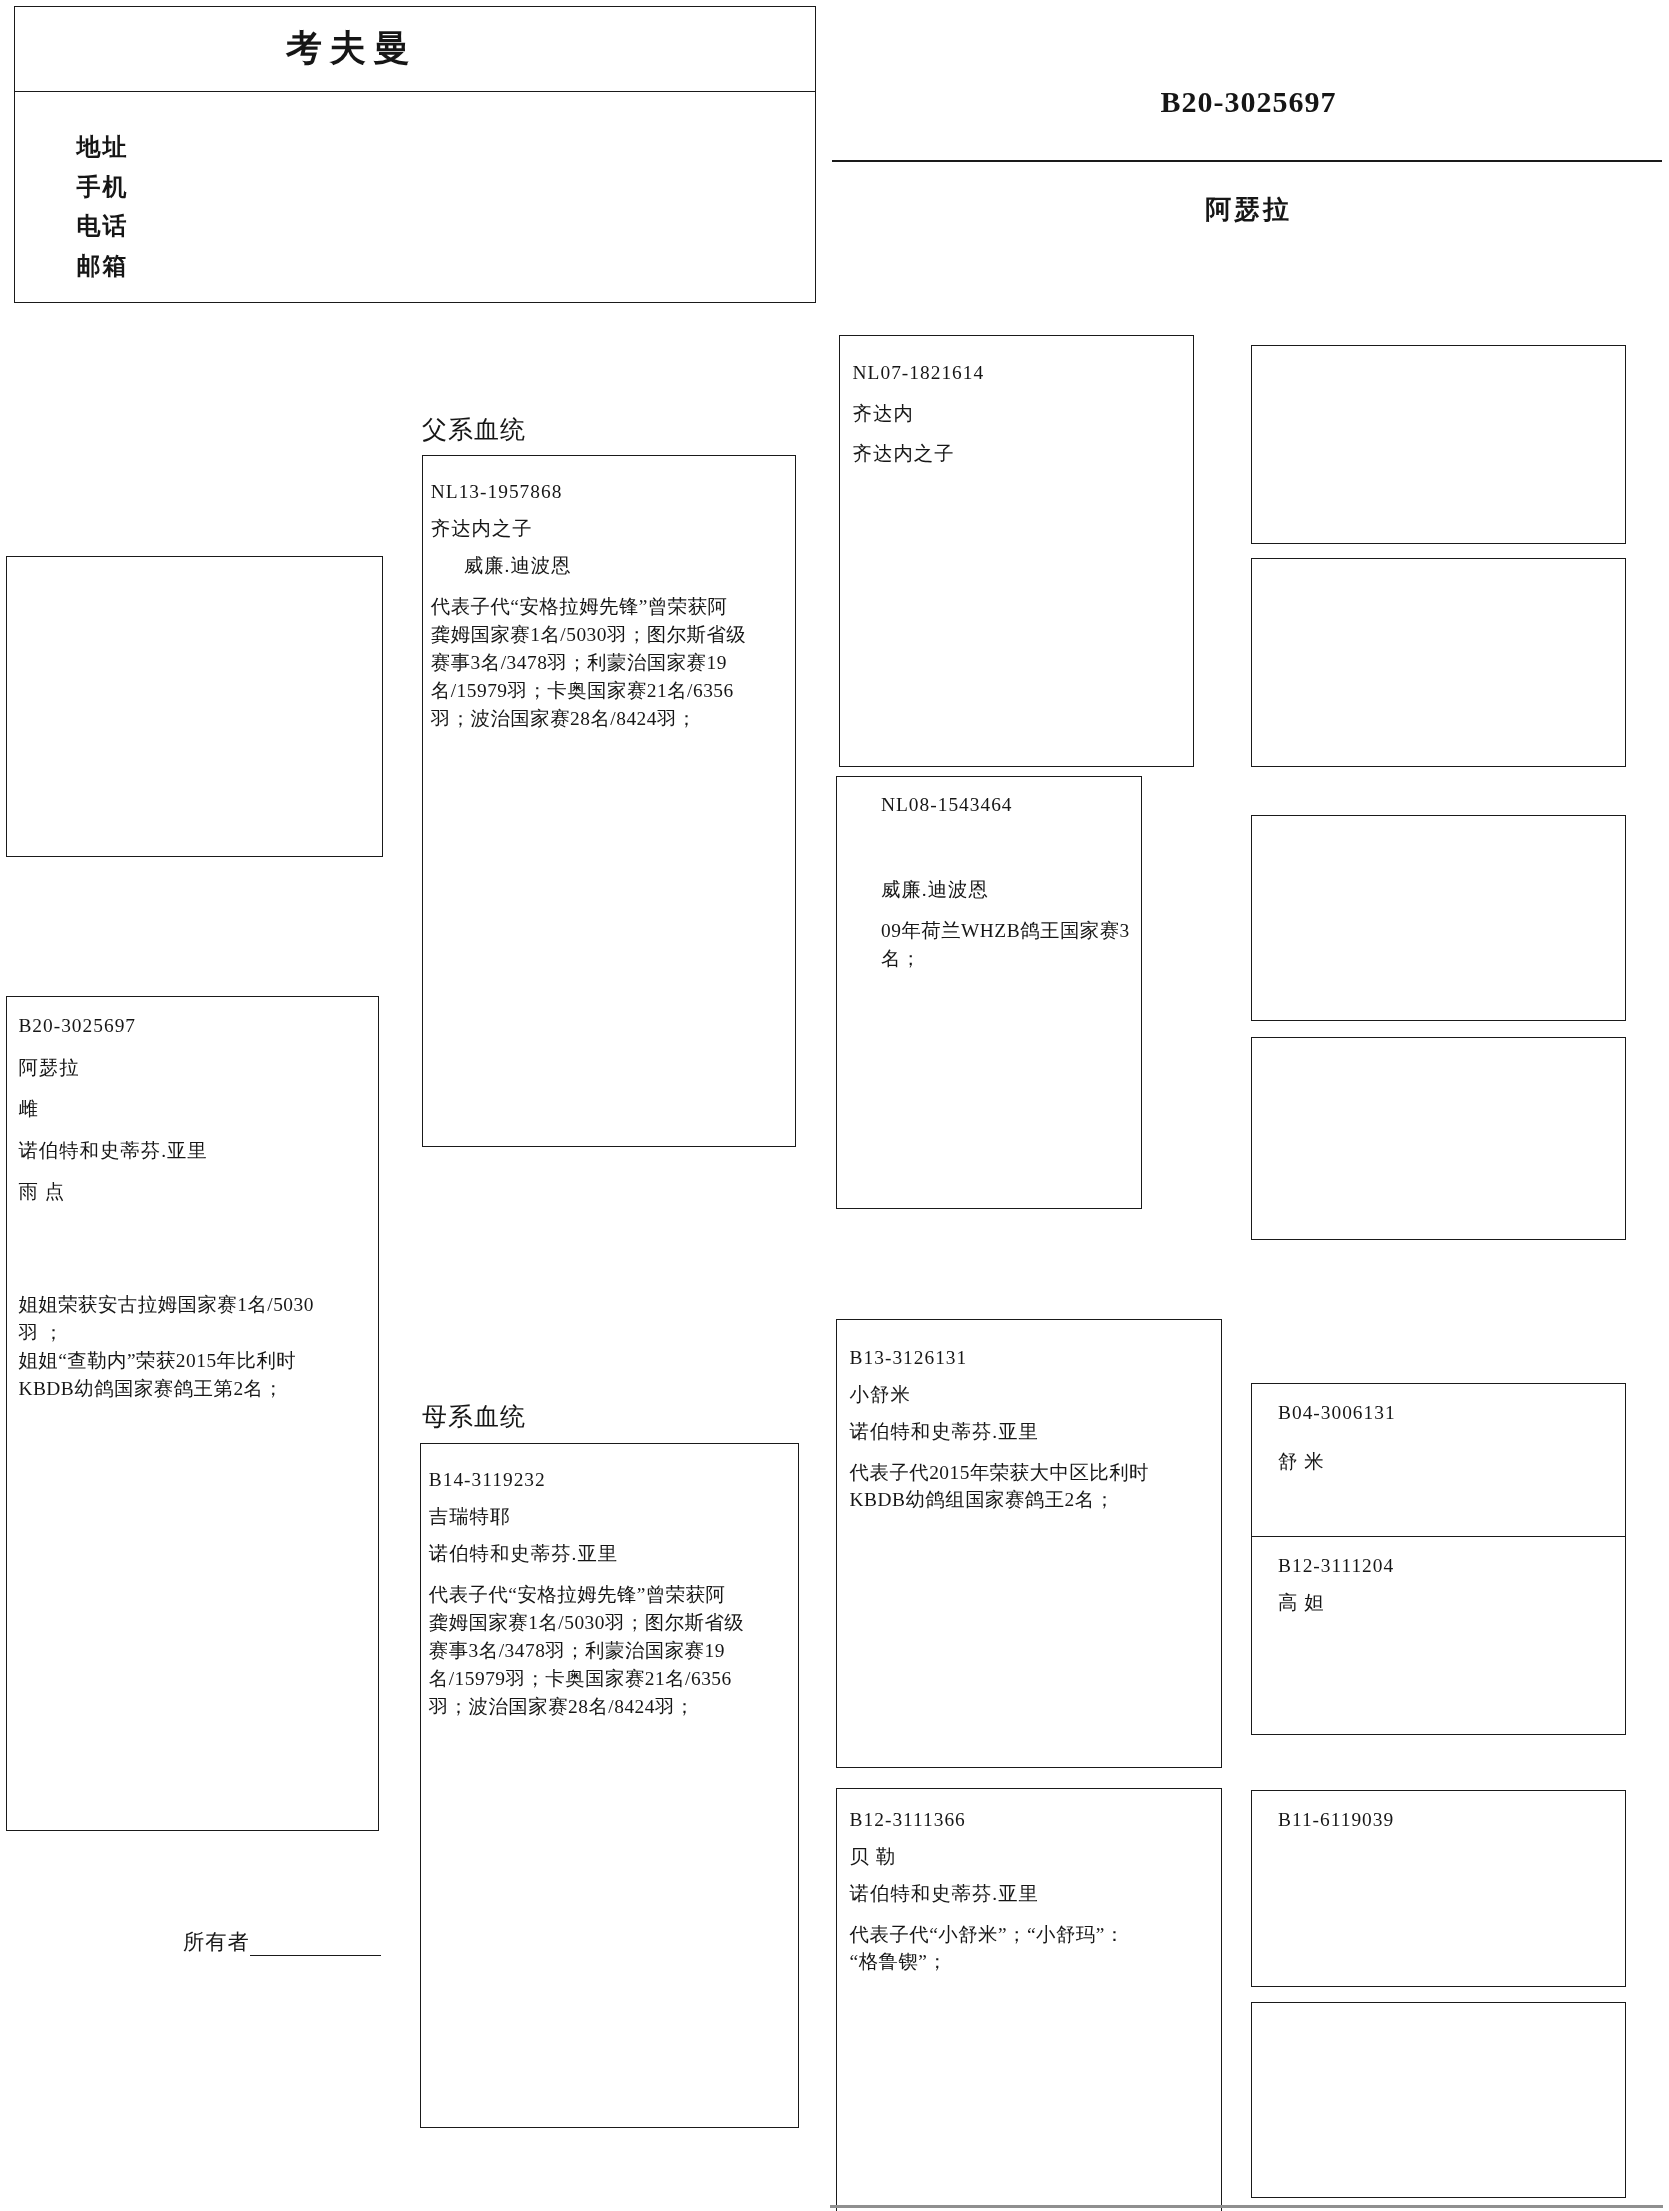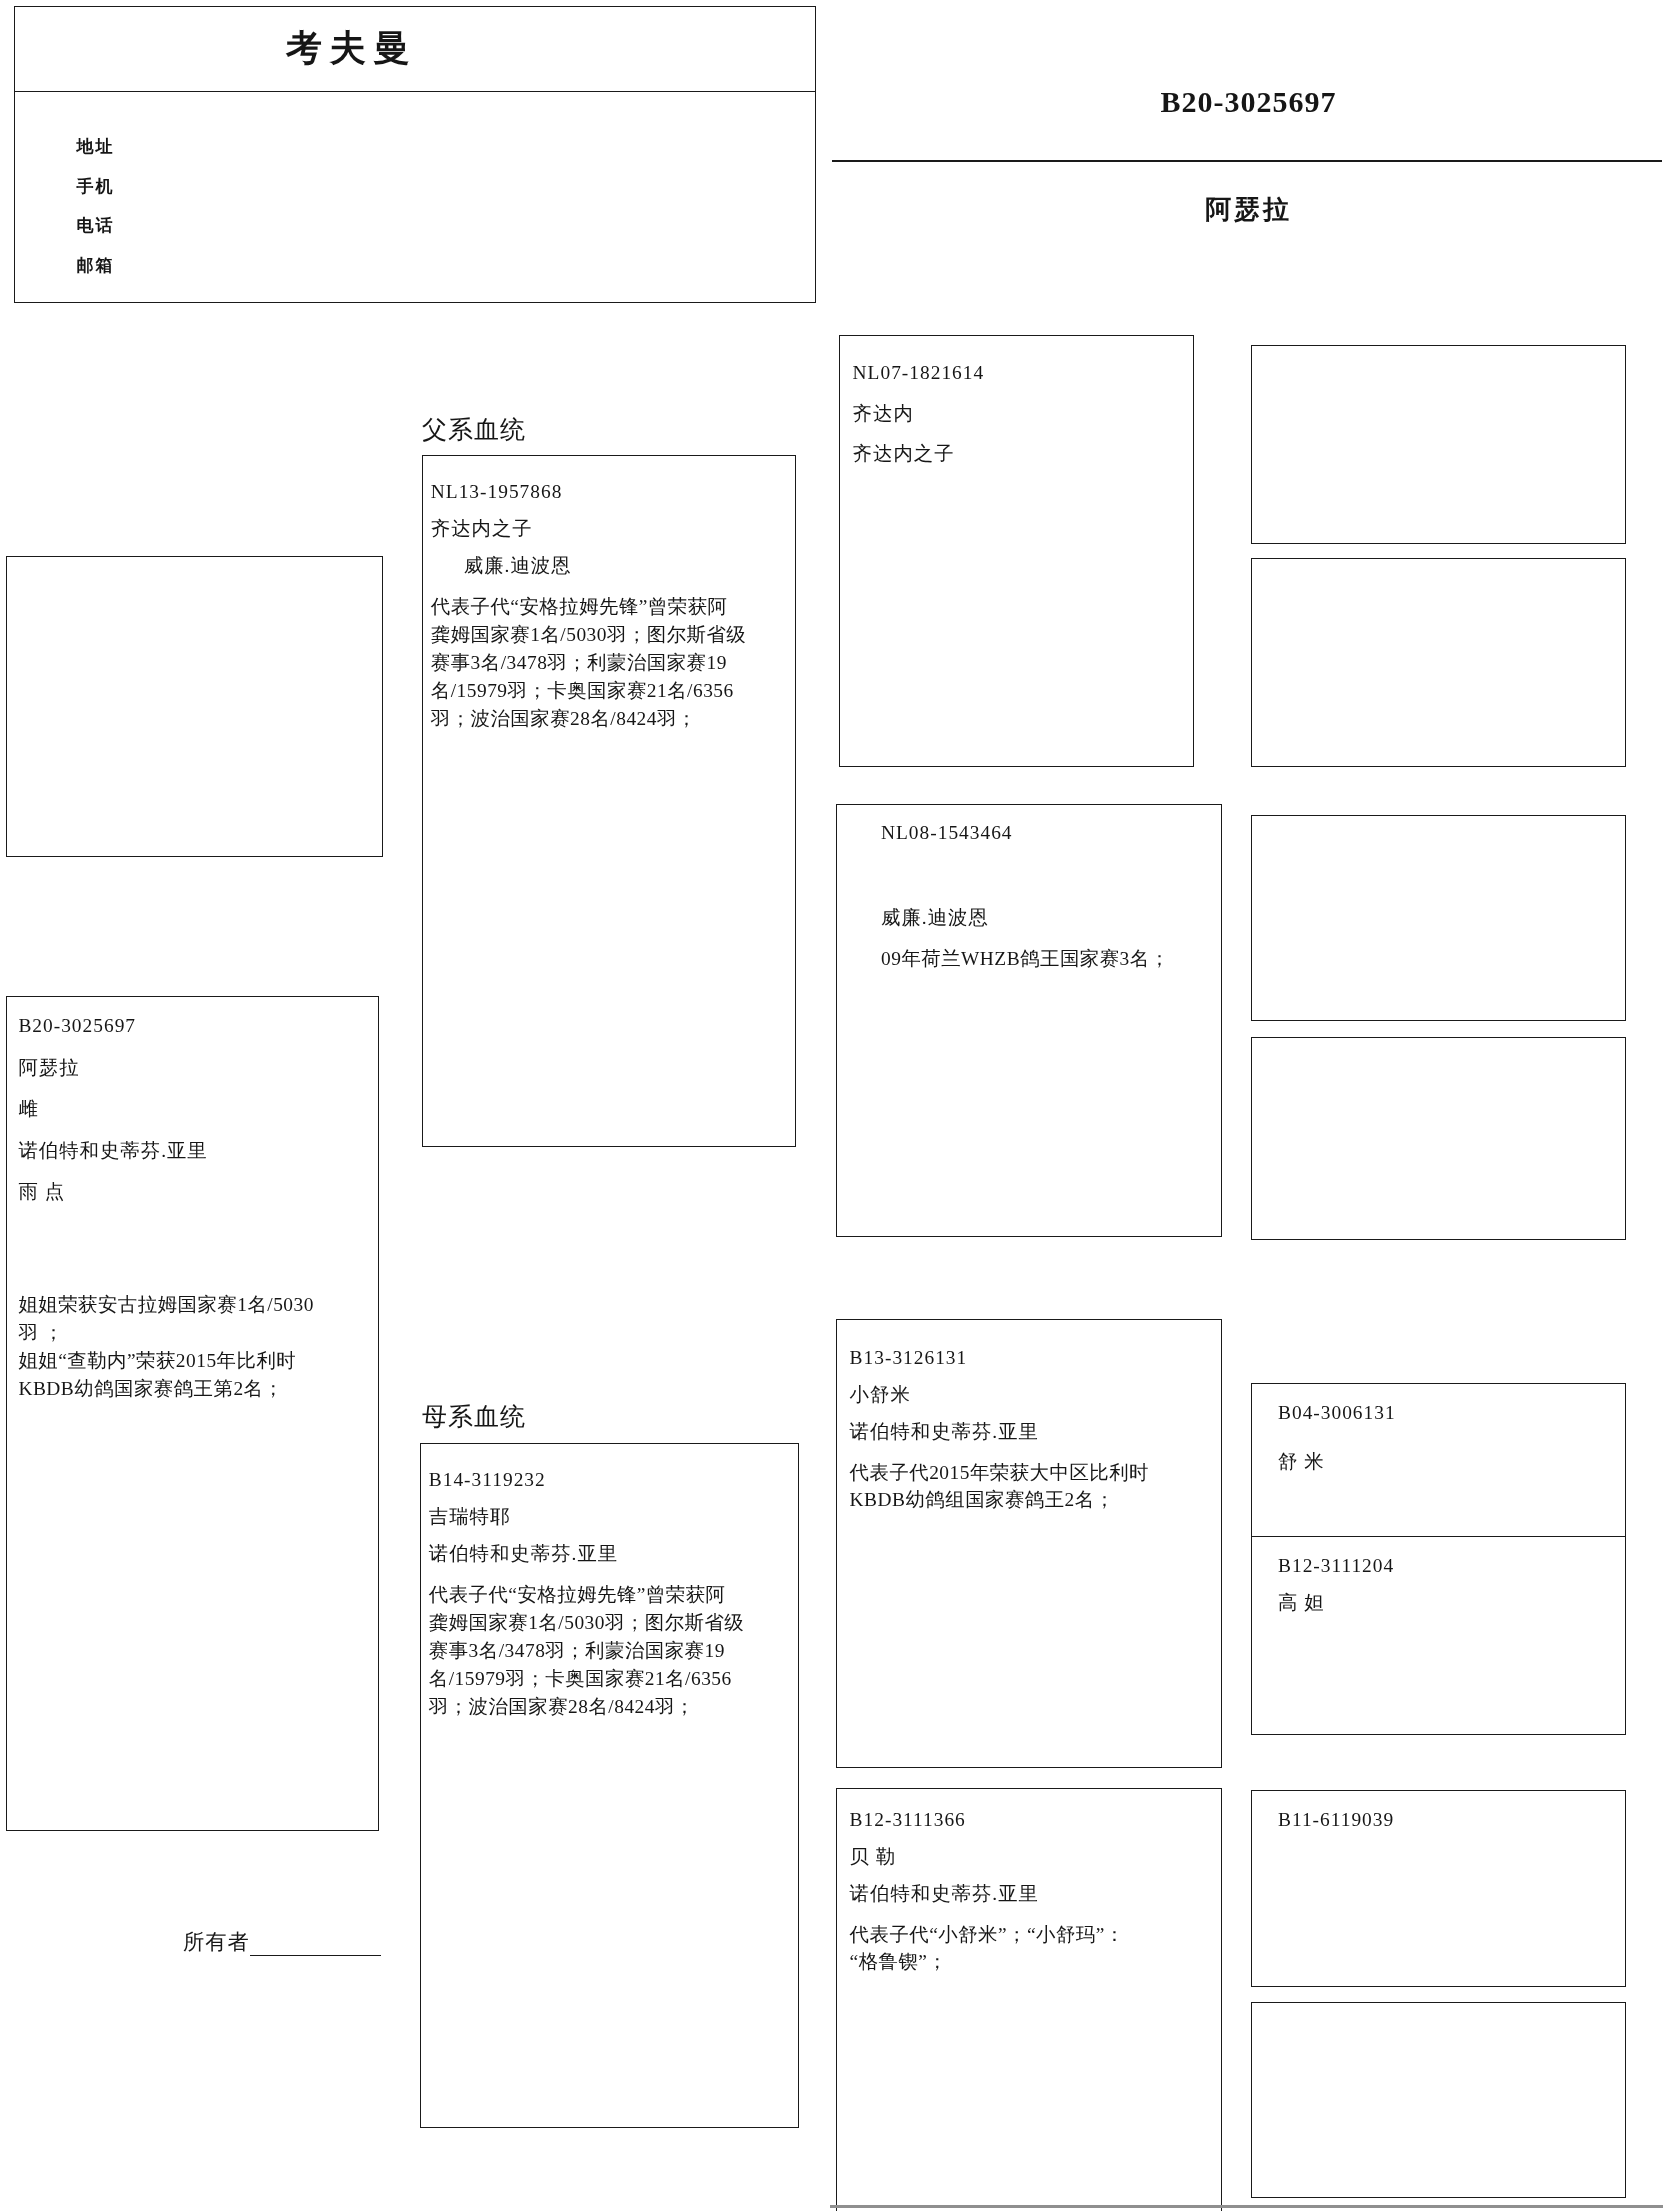--- a/index.html
+++ b/index.html
@@ -50,21 +50,21 @@
     display:flex;align-items:center;justify-content:center;
     padding-right:126px;
   }
   .contact-title{
     font-size:36px;font-weight:bold;letter-spacing:7.8px;
   }
   .contact-fields{
     position:absolute;left:62px;top:130px;
   }
   .contact-fields .line{
-    font-size:17px;font-weight:bold;line-height:20.4px;margin-bottom:19.4px;letter-spacing:1.9px;
+    font-size:24px;font-weight:bold;line-height:20.4px;margin-bottom:19.4px;letter-spacing:1.9px;
   }
   
   .header-ring{
     position:absolute;left:835px;top:85px;width:827px;
     text-align:center;
     font-size:30px;font-weight:bold;letter-spacing:1px;
   }
   .header-rule{
     position:absolute;left:832px;top:160px;width:830px;height:0;
     border-top:2.9px solid #1a1a1a;
@@ -73,21 +73,21 @@
     position:absolute;left:835px;top:192px;width:827px;
     text-align:center;
     font-size:26px;font-weight:bold;letter-spacing:2.9px;
   }
   
   .photo-box{left:5.8px;top:556px;width:377px;height:301px;}
   .subject-box{left:5.8px;top:996px;width:373px;height:835px;padding:19.4px 9.7px 0 11.6px;}
   .father-box{left:422px;top:455px;width:374px;height:692px;padding:26px 9.7px 0 7.8px;}
   .mother-box{left:420px;top:1443px;width:379px;height:685px;padding:26px 9.7px 0 7.8px;}
   .pgf-box{left:839px;top:335px;width:355px;height:432px;padding:27px 9.7px 0 12.6px;}
-  .pgm-box{left:836px;top:804px;width:386px;height:433px;padding:18.4px 9.7px 0 44px;}
+  .pgm-box{left:836px;top:776px;width:306px;height:433px;padding:18.4px 9.7px 0 44px;}
   .pgm-box .line.ring{margin-bottom:65px;}
   .mgf-box{left:836px;top:1319px;width:386px;height:449px;padding:28px 9.7px 0 12.6px;}
   .mgm-box{left:836px;top:1788px;width:386px;height:500px;padding:21.3px 9.7px 0 12.6px;}
   .ggp{left:1251px;width:375px;padding:19.4px 9.7px 0 26px;}
   .ggp .line{margin-bottom:29px;}
   .ggp1{top:345px;height:199px;}
   .ggp2{top:558px;height:209px;}
   .ggp3{top:815px;height:206px;}
   .ggp4{top:1037px;height:203px;}
   .ggp5{top:1383px;height:197px;}

